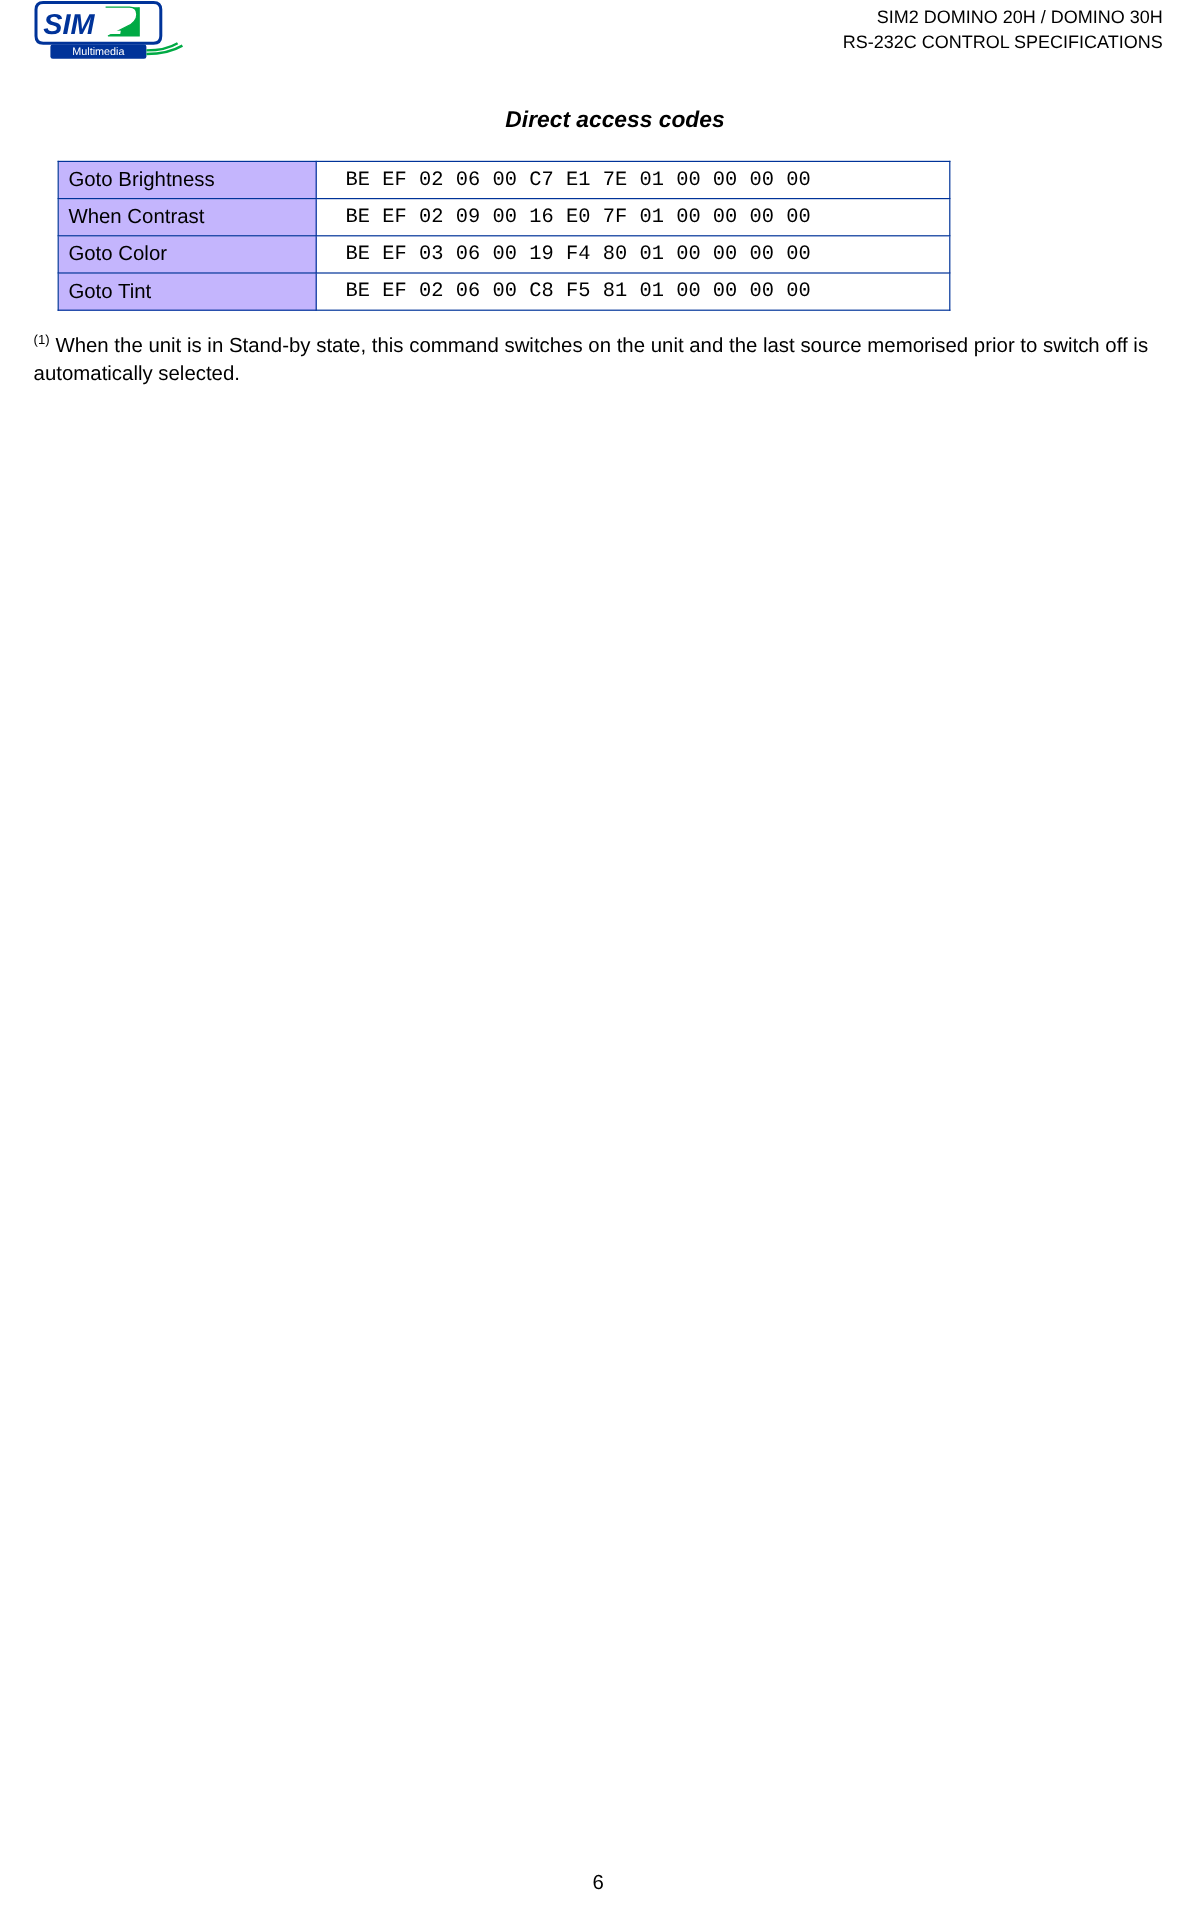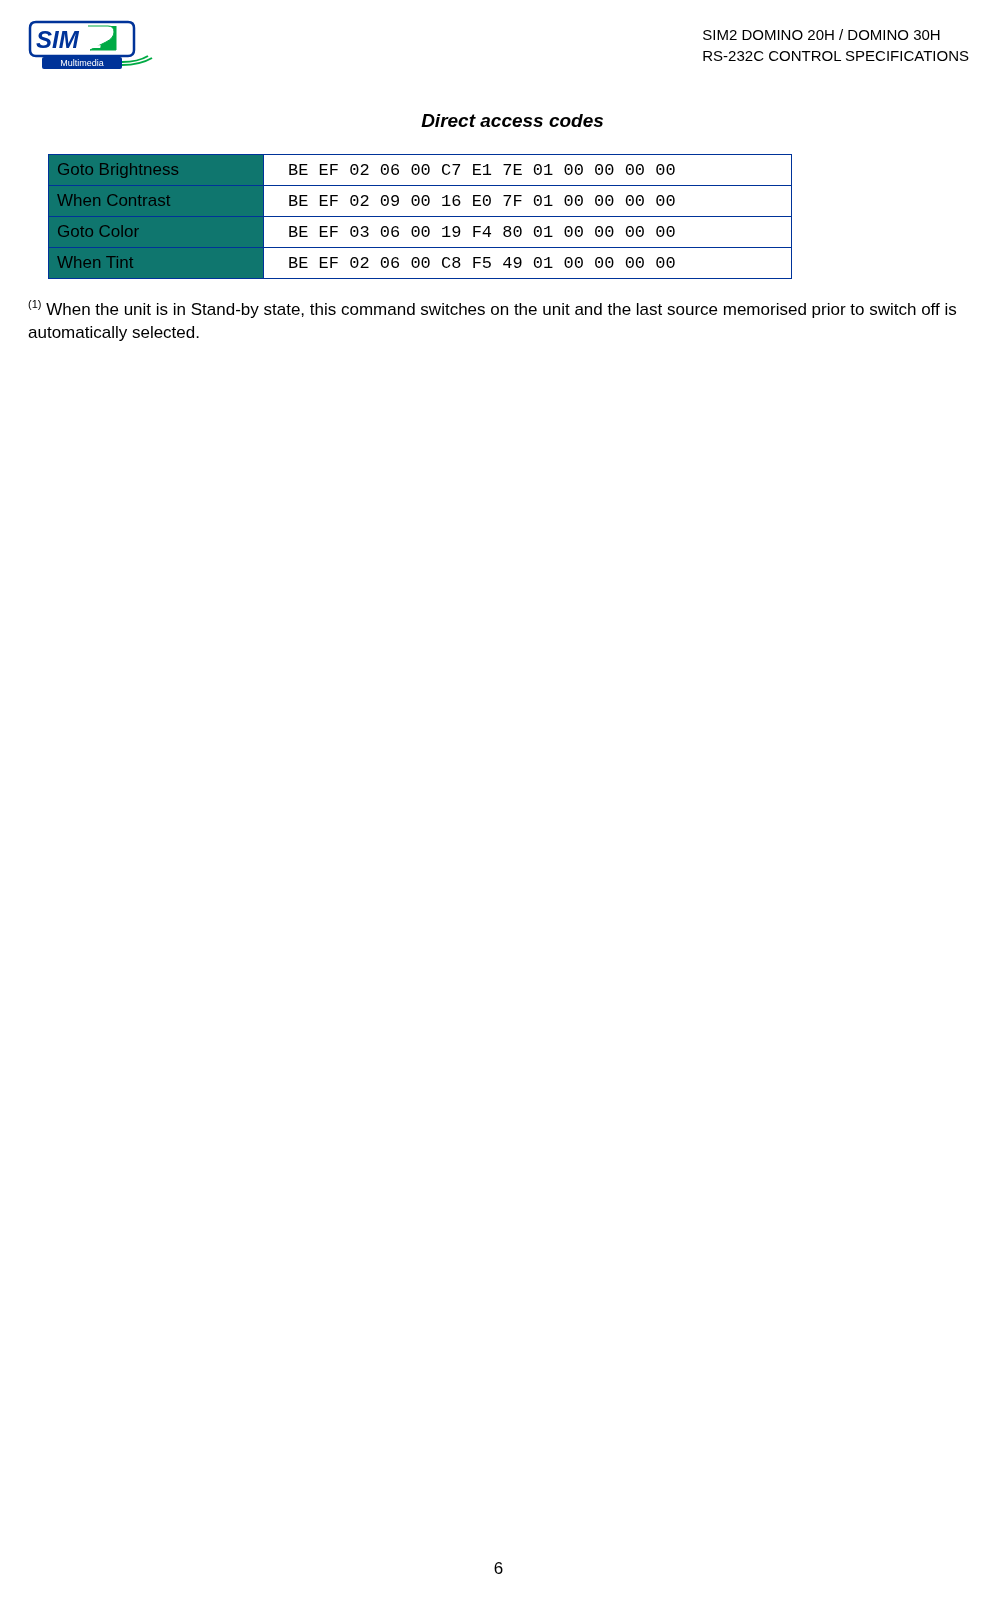--- a/index.html
+++ b/index.html
@@ -9,29 +9,30 @@
       width: 997px;
       height: 1597px;
       position: relative;
       background: white;
       color: black;
     }
     .header {
       display: flex;
       justify-content: space-between;
       align-items: flex-start;
-      padding: 20px 28px 0 28px;
+      padding: 0 28px 0 28px;
     }
     .logo {
       width: 130px;
       height: 50px;
       position: relative;
     }
     .logo-text {
       font-size: 15px;
+      text-align: right;
       line-height: 1.4;
       padding-top: 4px;
     }
     .content {
       padding: 40px 28px 0 28px;
     }
     .section-title {
       font-weight: bold;
       font-style: italic;
       font-size: 19px;
@@ -46,21 +47,21 @@
       border: 1.5px solid #003399;
     }
     td {
       border: 1px solid #003399;
       padding: 3px 8px;
       font-size: 17px;
       height: 24px;
       vertical-align: middle;
     }
     td.label {
-      background: #0f766e;
+      background: #c4b5fd;
       width: 198px;
     }
     td.code {
       font-family: Liberation Mono, monospace;
       font-size: 17px;
       letter-spacing: 0px;
       padding-left: 24px;
       margin-left: 32px;
     }
     .footnotes {
@@ -117,22 +118,22 @@
     </tr>
     <tr>
       <td class="label">When Contrast</td>
       <td class="code">BE EF 02 09 00 16 E0 7F 01 00 00 00 00</td>
     </tr>
     <tr>
       <td class="label">Goto Color</td>
       <td class="code">BE EF 03 06 00 19 F4 80 01 00 00 00 00</td>
     </tr>
     <tr>
-      <td class="label">When Tint</td>
-      <td class="code">BE EF 02 06 00 C8 F5 49 01 00 00 00 00</td>
+      <td class="label">Goto Tint</td>
+      <td class="code">BE EF 02 06 00 C8 F5 81 01 00 00 00 00</td>
     </tr>
   </tbody>
     </table>
 
   <div class="footnotes">
     <p class="footnote"><sup>(1)</sup><span>   When the unit is in Stand-by state, this command switches on the unit and the last source memorised prior to switch off is automatically selected.</span></p>
   </div>
 </div>
 
 <div class="page-number">6</div>

